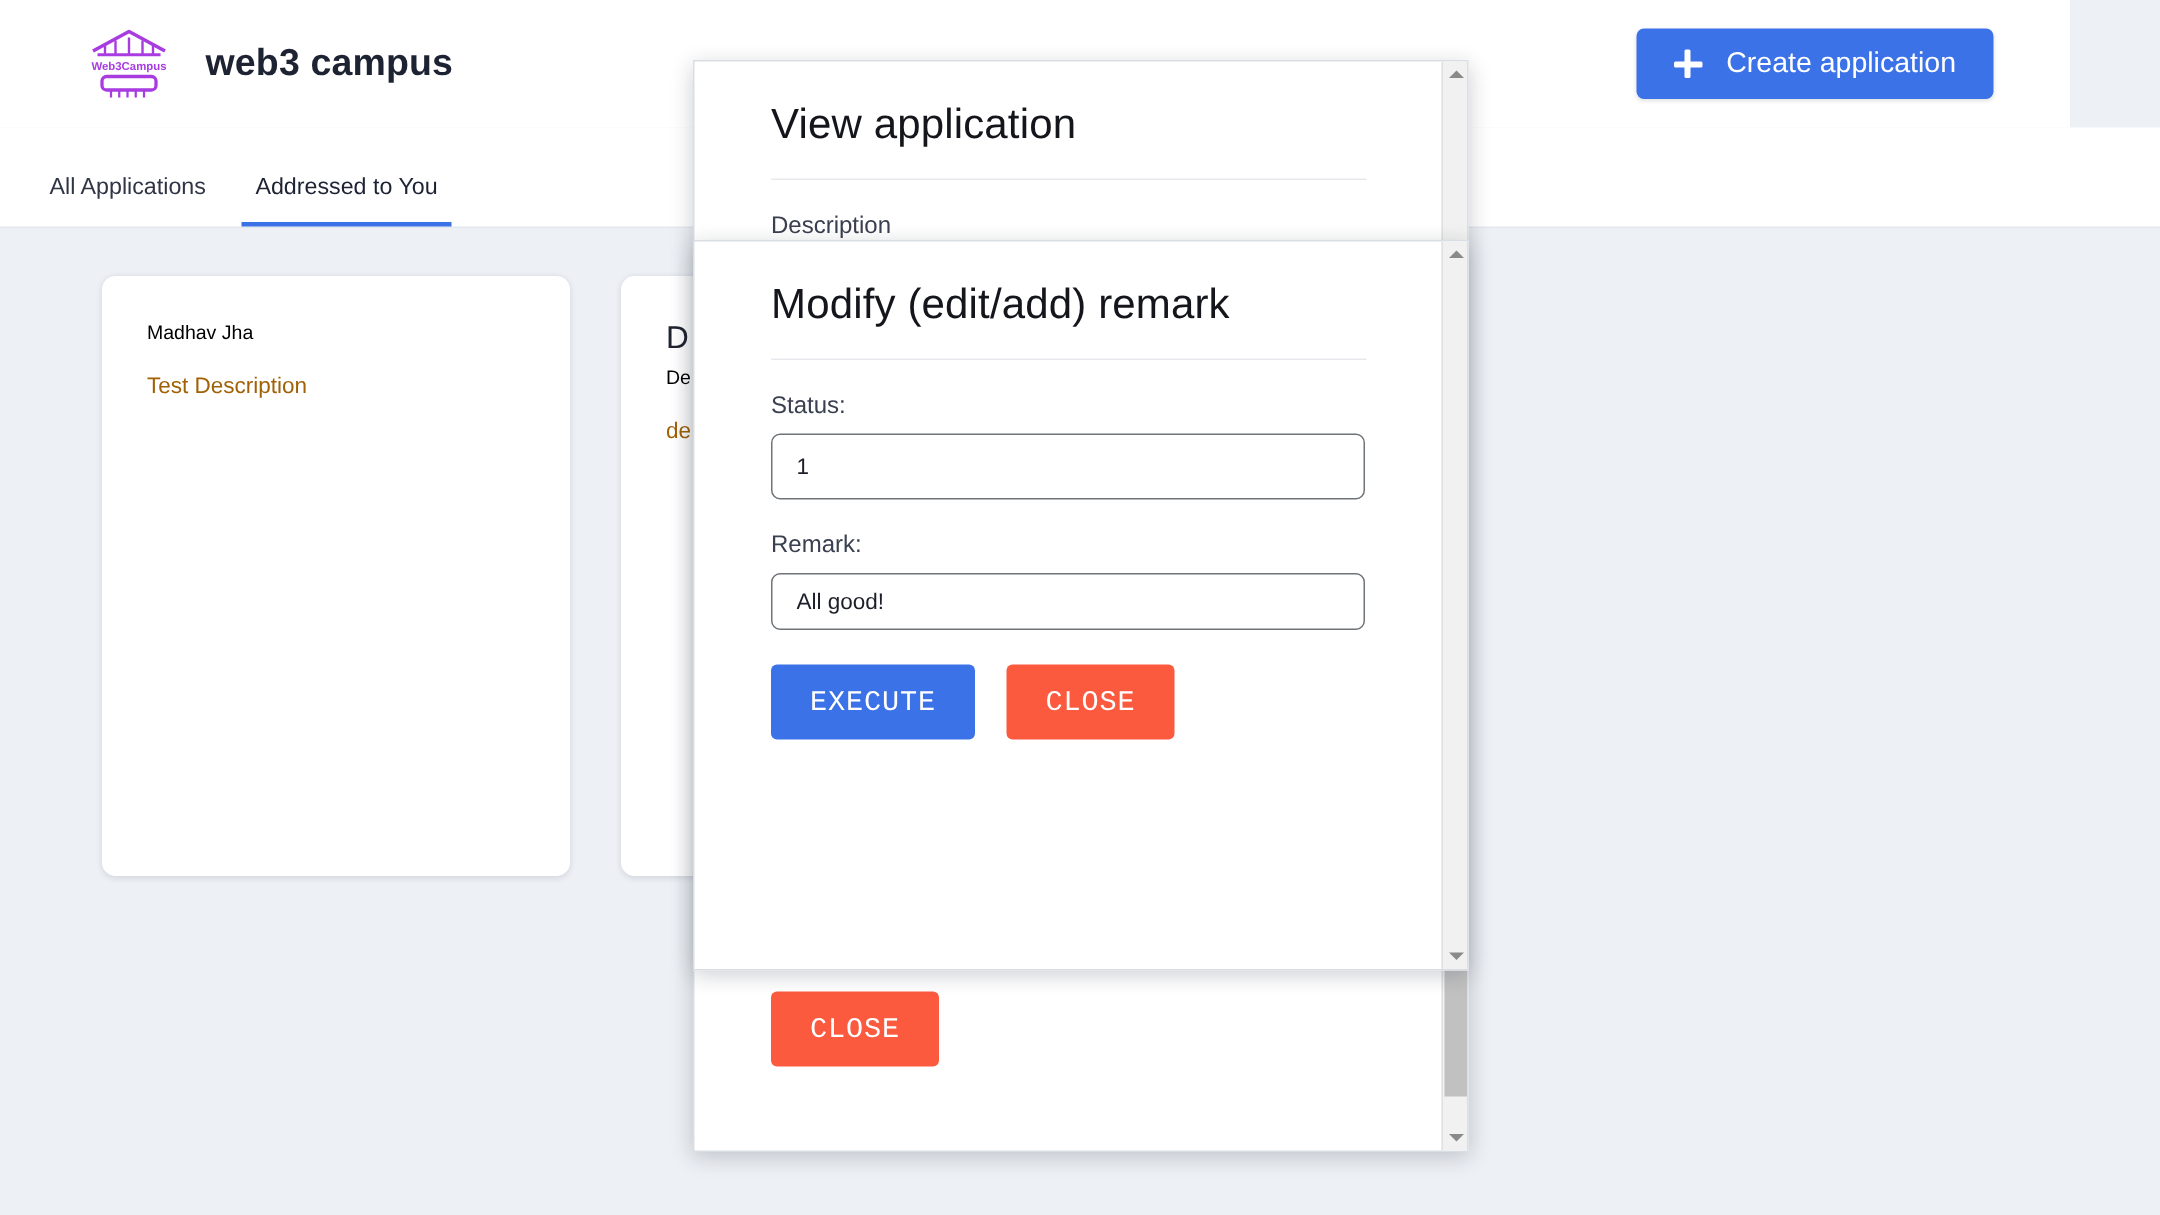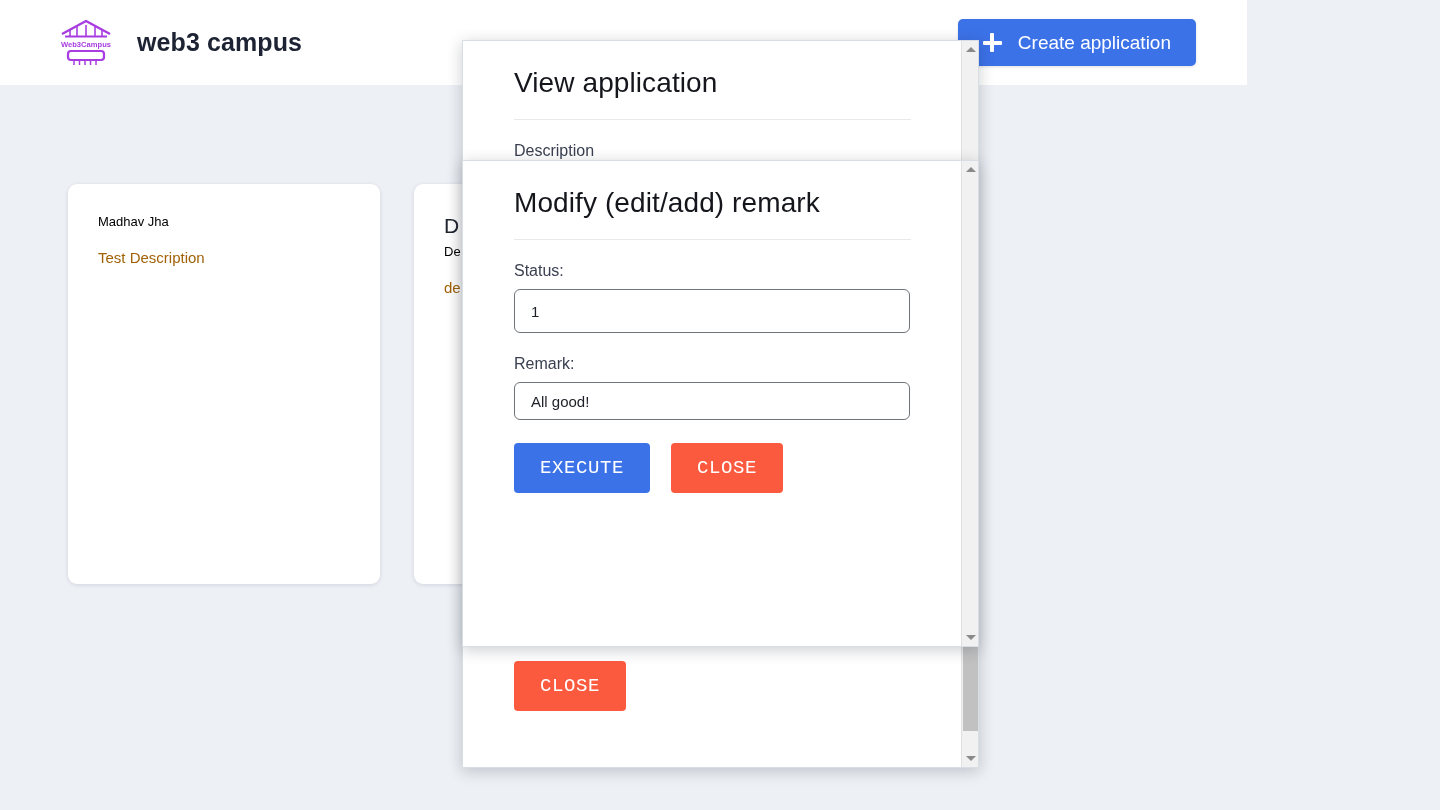--- a/index.html
+++ b/index.html
@@ -7,21 +7,21 @@
     width: 1440px; height: 810px;
     font-family: "Liberation Sans", sans-serif;
     background: #ffffff;
     overflow: hidden;
   }
 
   
   .app { position: relative; width: 1440px; height: 810px; background: #edf0f5; }
 
   .topbar {
-    position: absolute; left: 0; top: 0; width: 1247px; height: 85px;
+    position: absolute; left: 0; top: 0; width: 1380px; height: 85px;
     background: #ffffff; display: flex; align-items: center;
   }
   .brand { display: flex; align-items: center; gap: 22px; margin-left: 57px; }
   .logo { width: 58px; height: 52px; position: relative; }
   .logo svg { display: block; }
   .brand-title { font-size: 25px; color: #1d2333; font-weight: 700; letter-spacing: .1px; }
 
   .create-btn {
     position: absolute; right: 51px; top: 19px;
     height: 47px; padding: 0 25px;
@@ -149,20 +149,24 @@
       </span>
       <span class="brand-title">web3 campus</span>
     </div>
 
     <button class="create-btn">
       <span class="plus"></span>
       <span>Create application</span>
     </button>
   </div>
 
+  <div class="tabsbar">
+    <button class="tab">All Applications</button>
+    <button class="tab active">Addressed to You</button>
+  </div>
 
   <div class="board">
     <div class="card">
       <div class="card-author">Madhav Jha</div>
       <div class="card-desc">Test Description</div>
     </div>
     <div class="card">
       <div class="card-title">D</div>
       <div class="card-author">De</div>
       <div class="card-desc">de</div>

